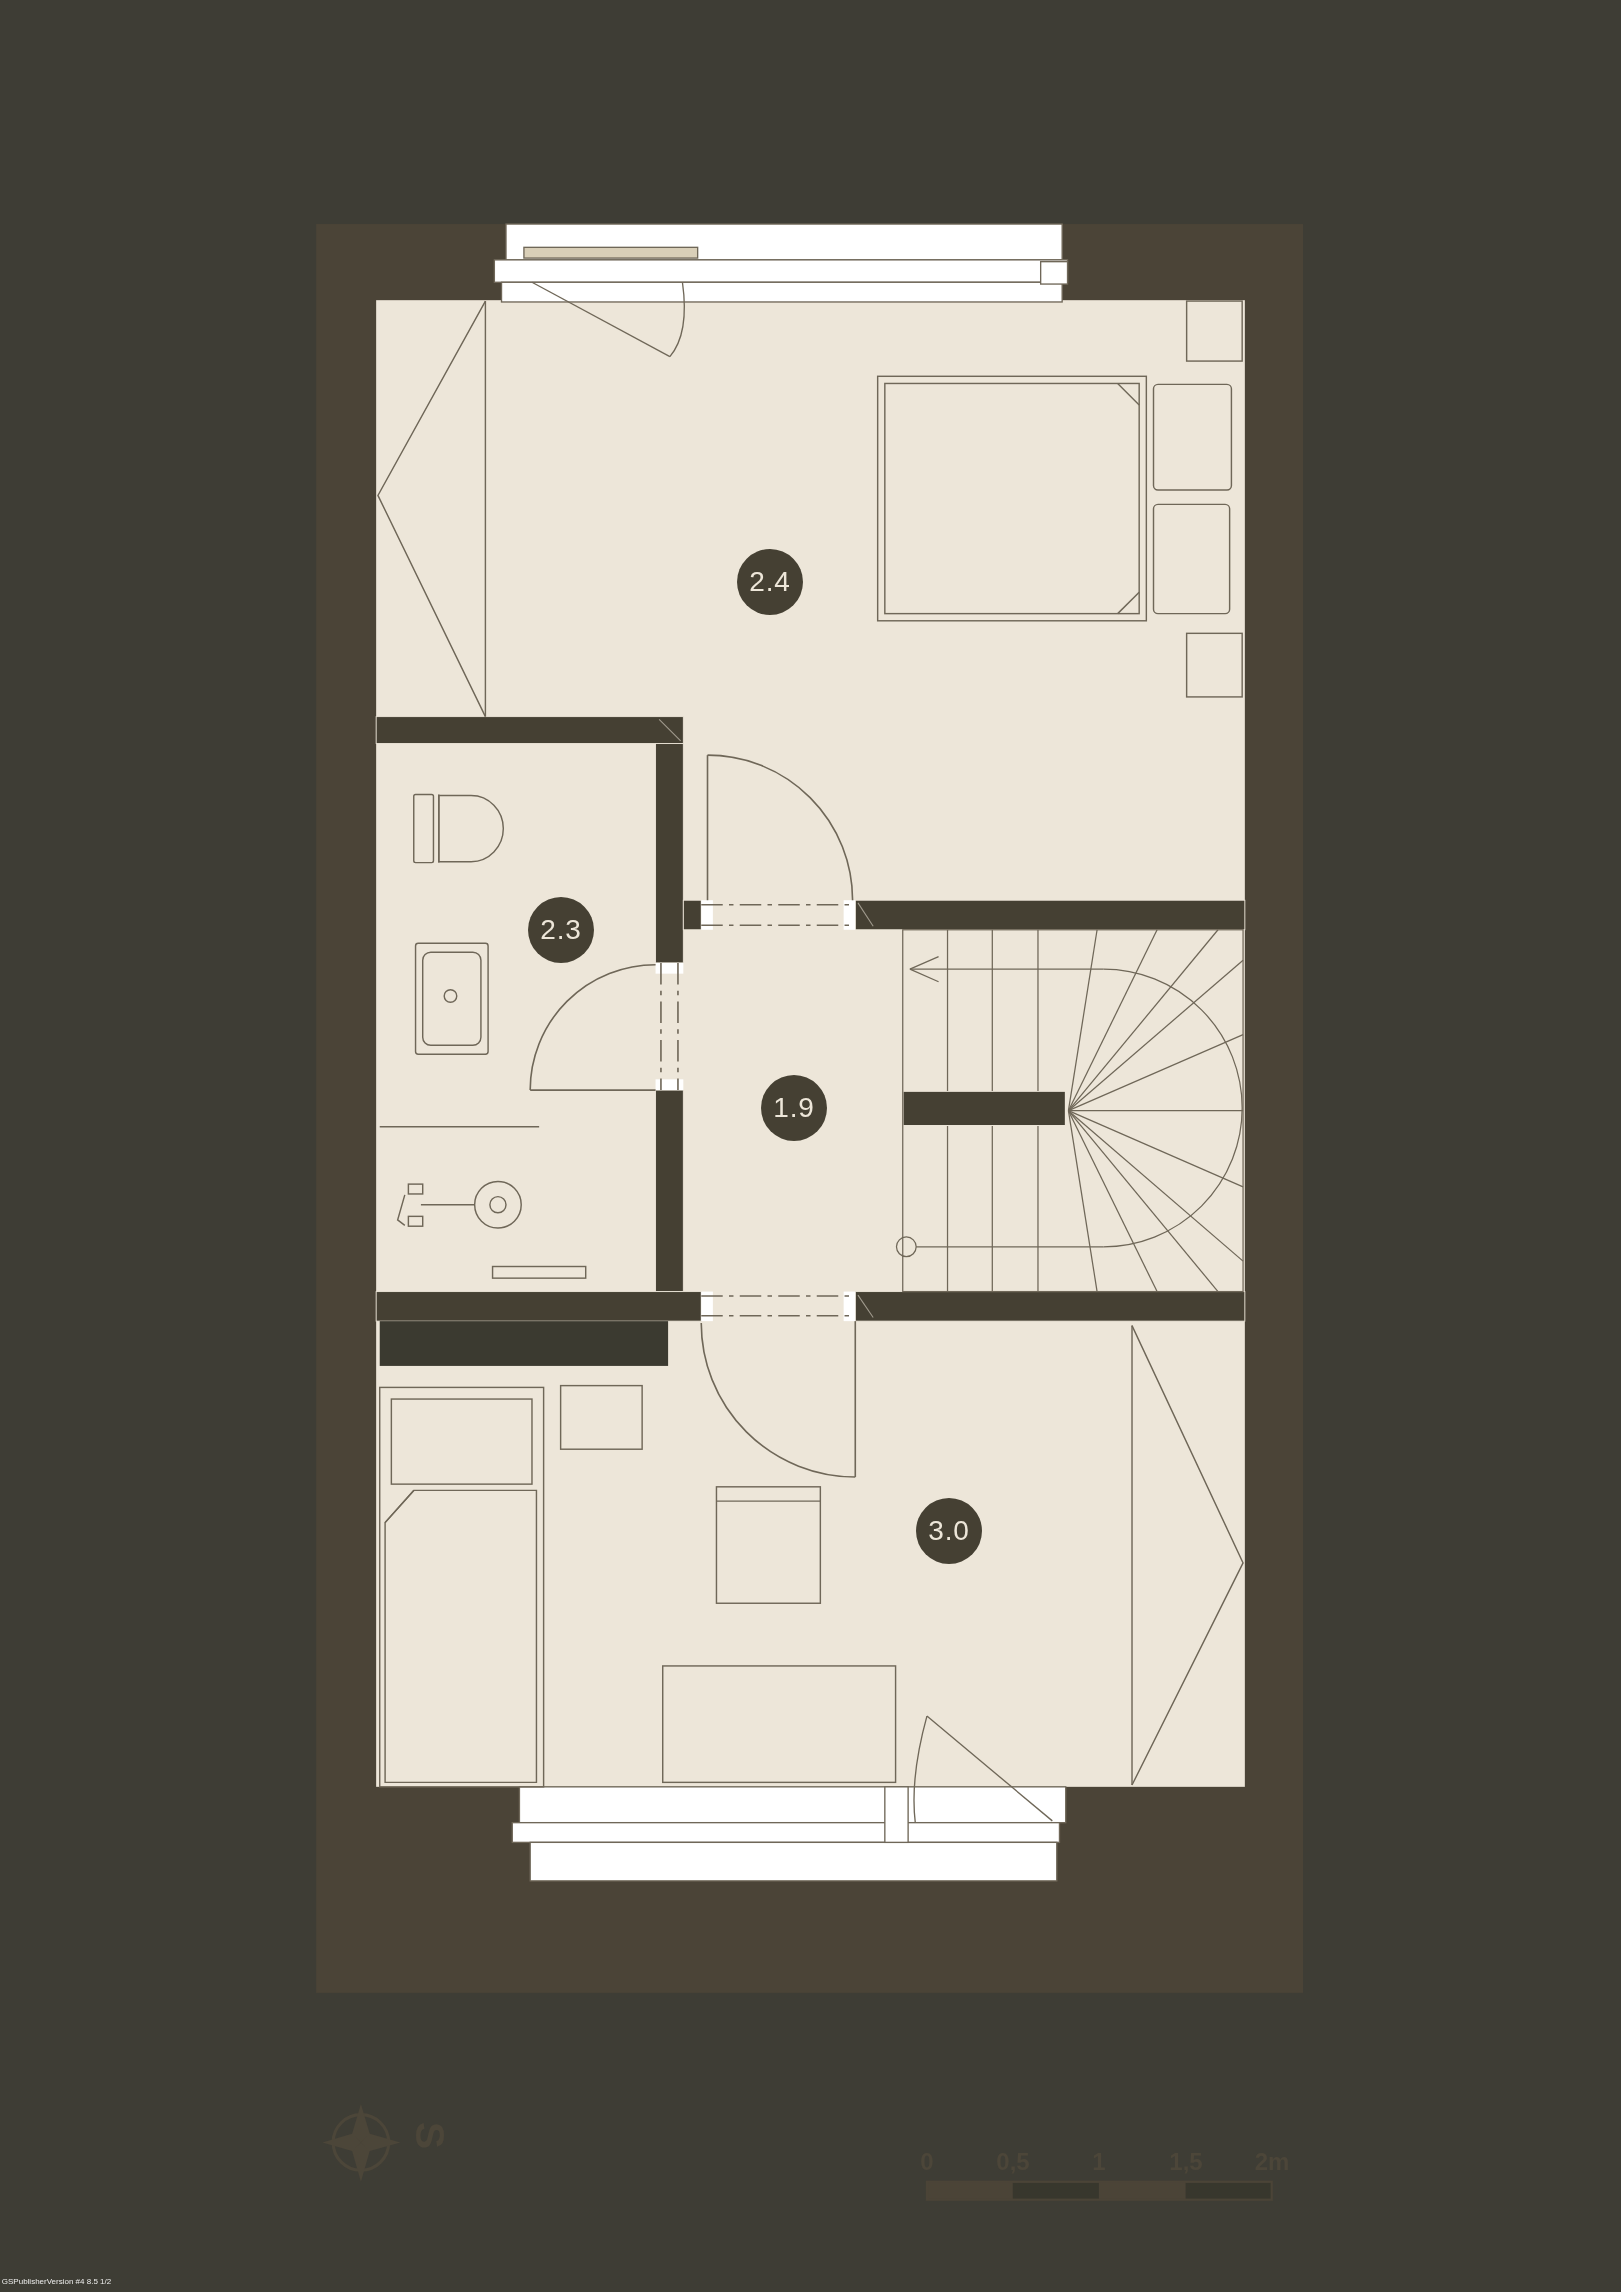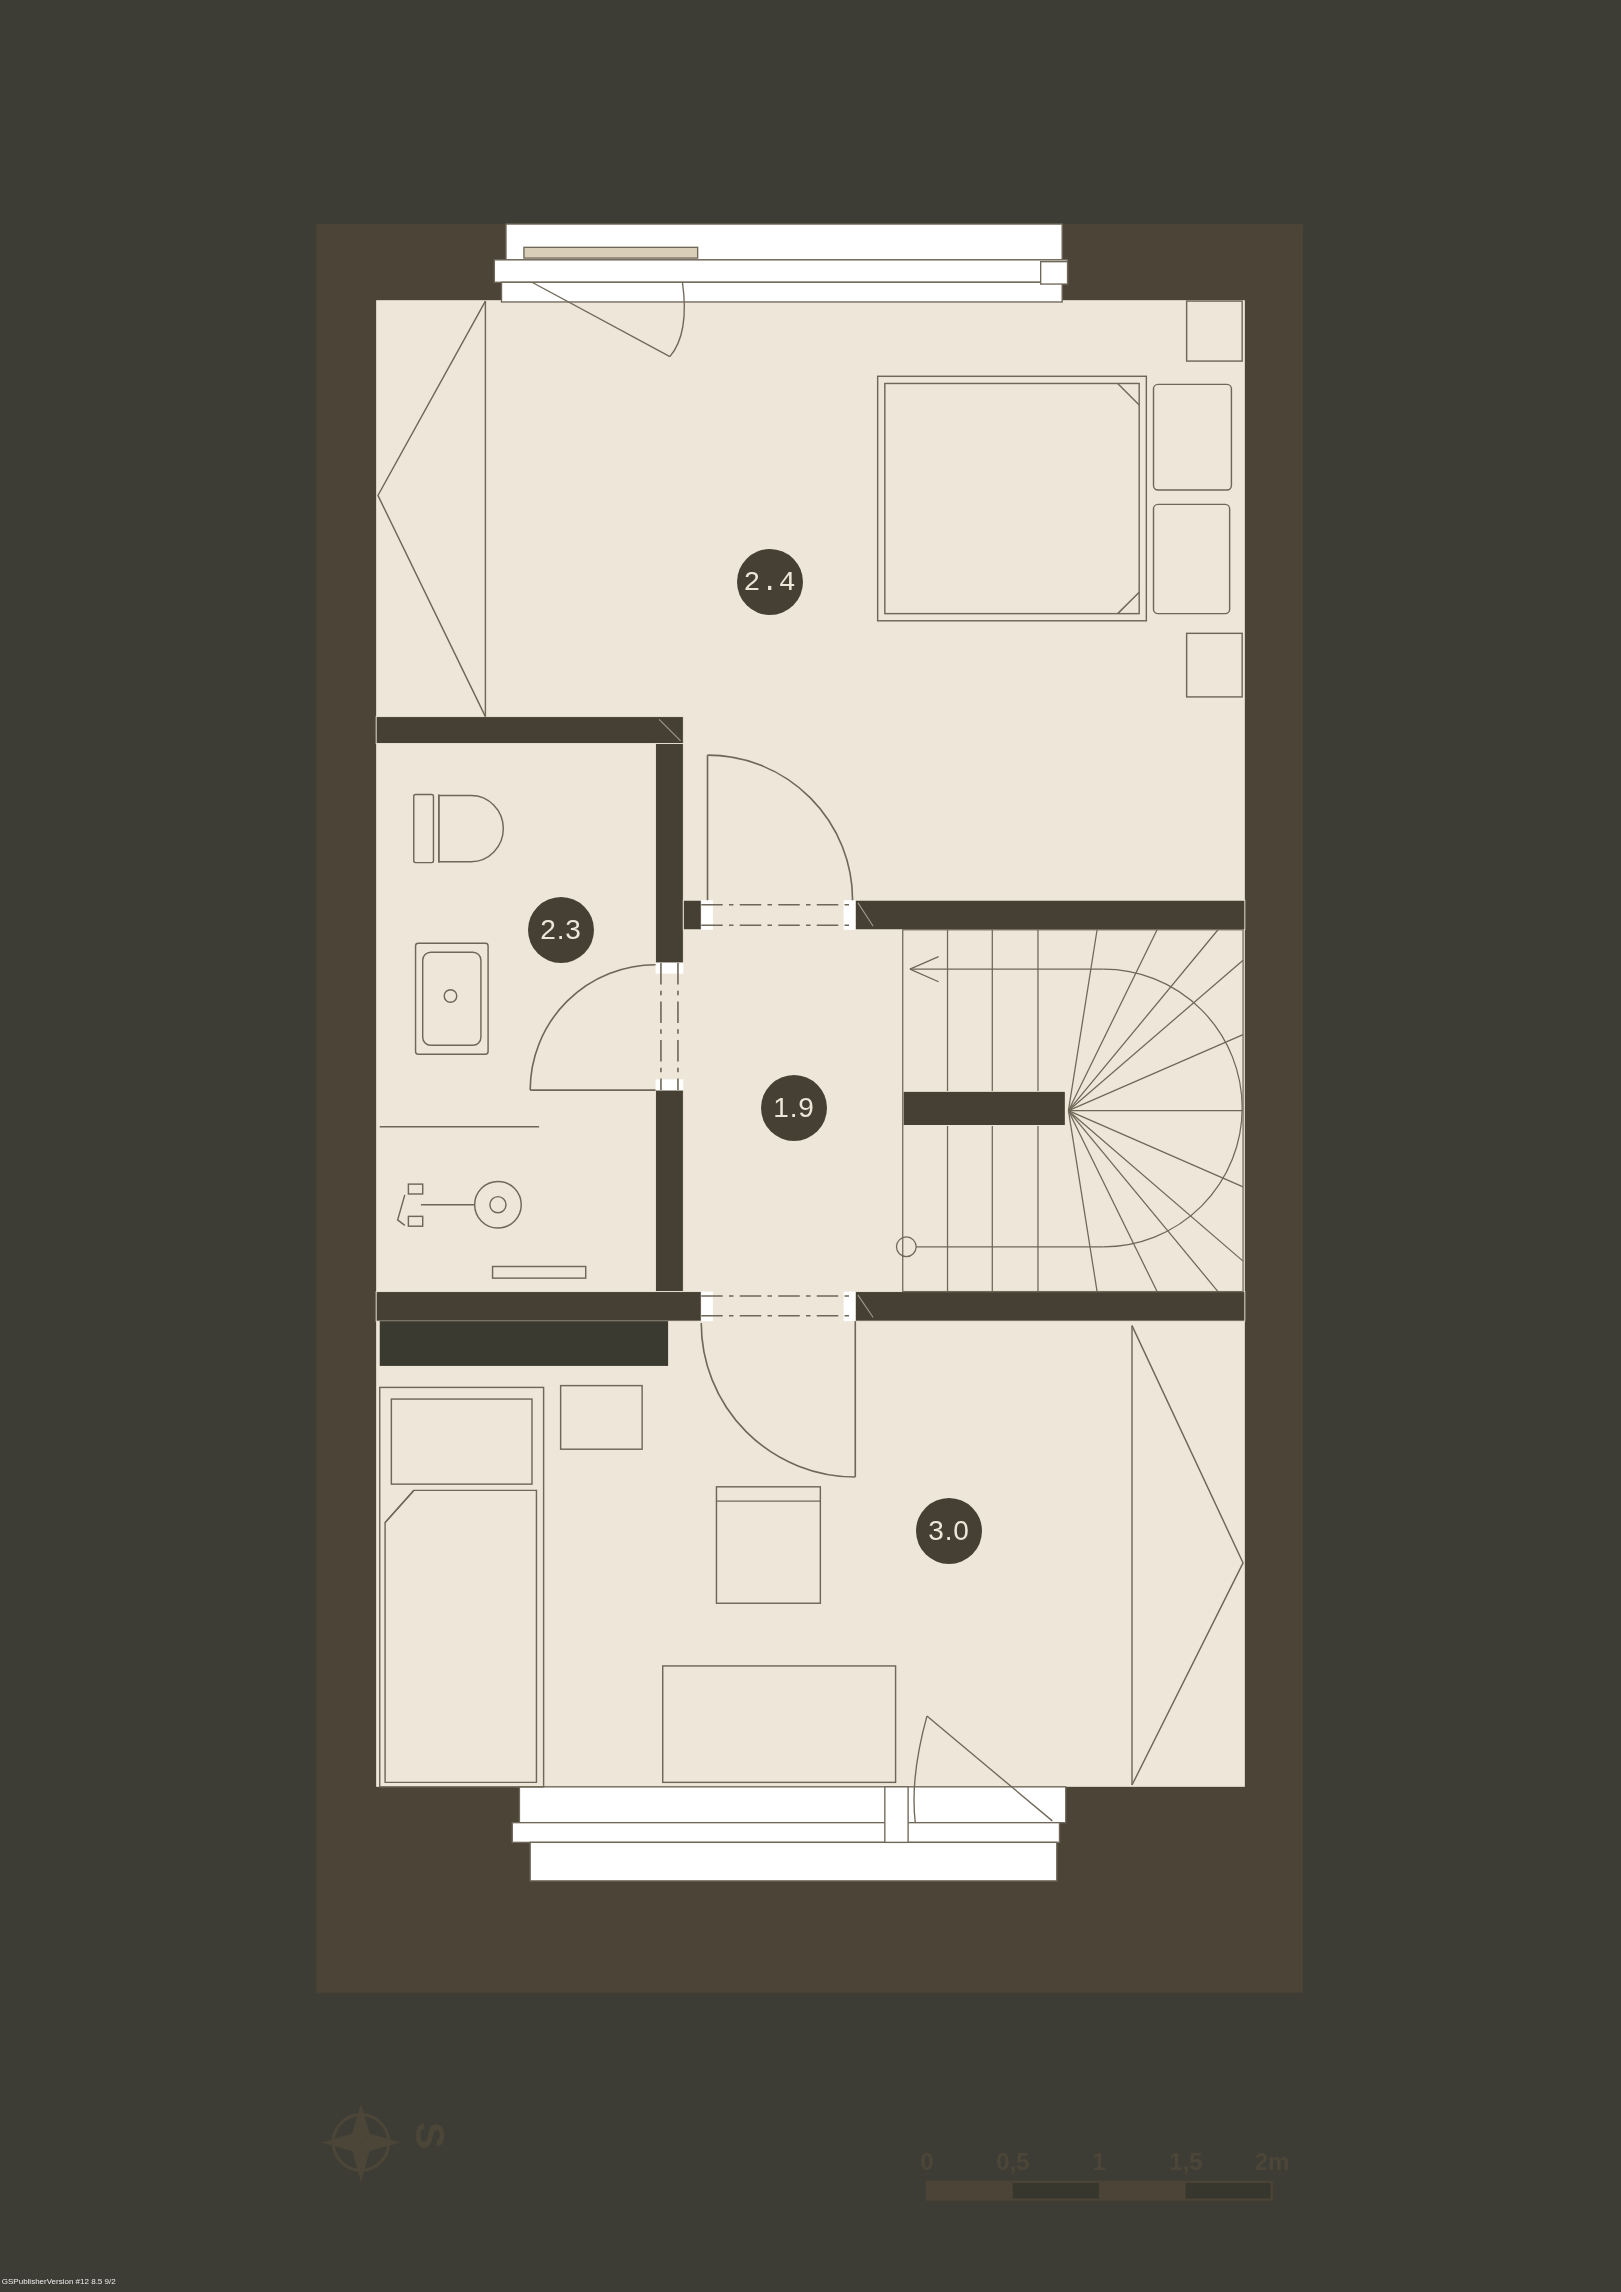--- a/index.html
+++ b/index.html
@@ -196,28 +196,28 @@
 
   <g>
     <rect x="1035" y="2436" width="96" height="20" fill="var(--wall-outer)"></rect>
     <rect x="1131" y="2436" width="96" height="20" fill="var(--scale-dark)"></rect>
     <rect x="1227" y="2436" width="97" height="20" fill="var(--wall-outer)"></rect>
     <rect x="1324" y="2436" width="96" height="20" fill="var(--scale-dark)"></rect>
     <rect x="1035" y="2436" width="385" height="20" fill="none" stroke="var(--wall-outer)" stroke-width="2.5"></rect>
   </g>
 </svg>
 
-  <div class="badge b74" style="left:737px;top:549px;font-family:Liberation Mono, monospace;">2.4</div>
+  <div class="badge b74" style="left:737px;top:549px;">2.4</div>
   <div class="badge b74" style="left:528px;top:897px;">2.3</div>
   <div class="badge b74" style="left:761px;top:1075px;">1.9</div>
   <div class="badge b74" style="left:916px;top:1498px;">3.0</div>
 
   <div id="south-label" style="left:416px;top:2112px;">S</div>
 
   <span class="scale-label" style="left:927px;top:2148px;">0</span>
   <span class="scale-label" style="left:1013px;top:2148px;">0,5</span>
   <span class="scale-label" style="left:1099px;top:2148px;">1</span>
   <span class="scale-label" style="left:1186px;top:2148px;">1,5</span>
   <span class="scale-label" style="left:1272px;top:2148px;">2m</span>
 
-  <div id="watermark">GSPublisherVersion #12 8.5 9/2</div>
+  <div id="watermark">GSPublisherVersion #4 8.5 1/2</div>
 </div>
 
 
 </body></html>

